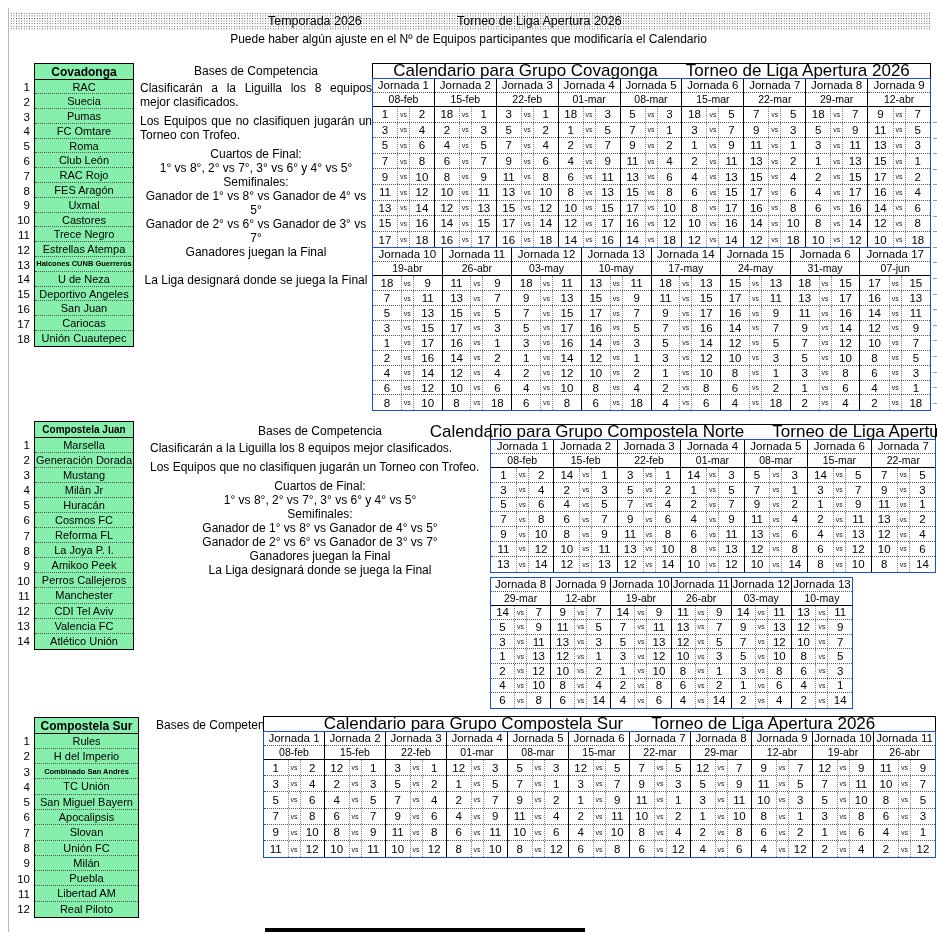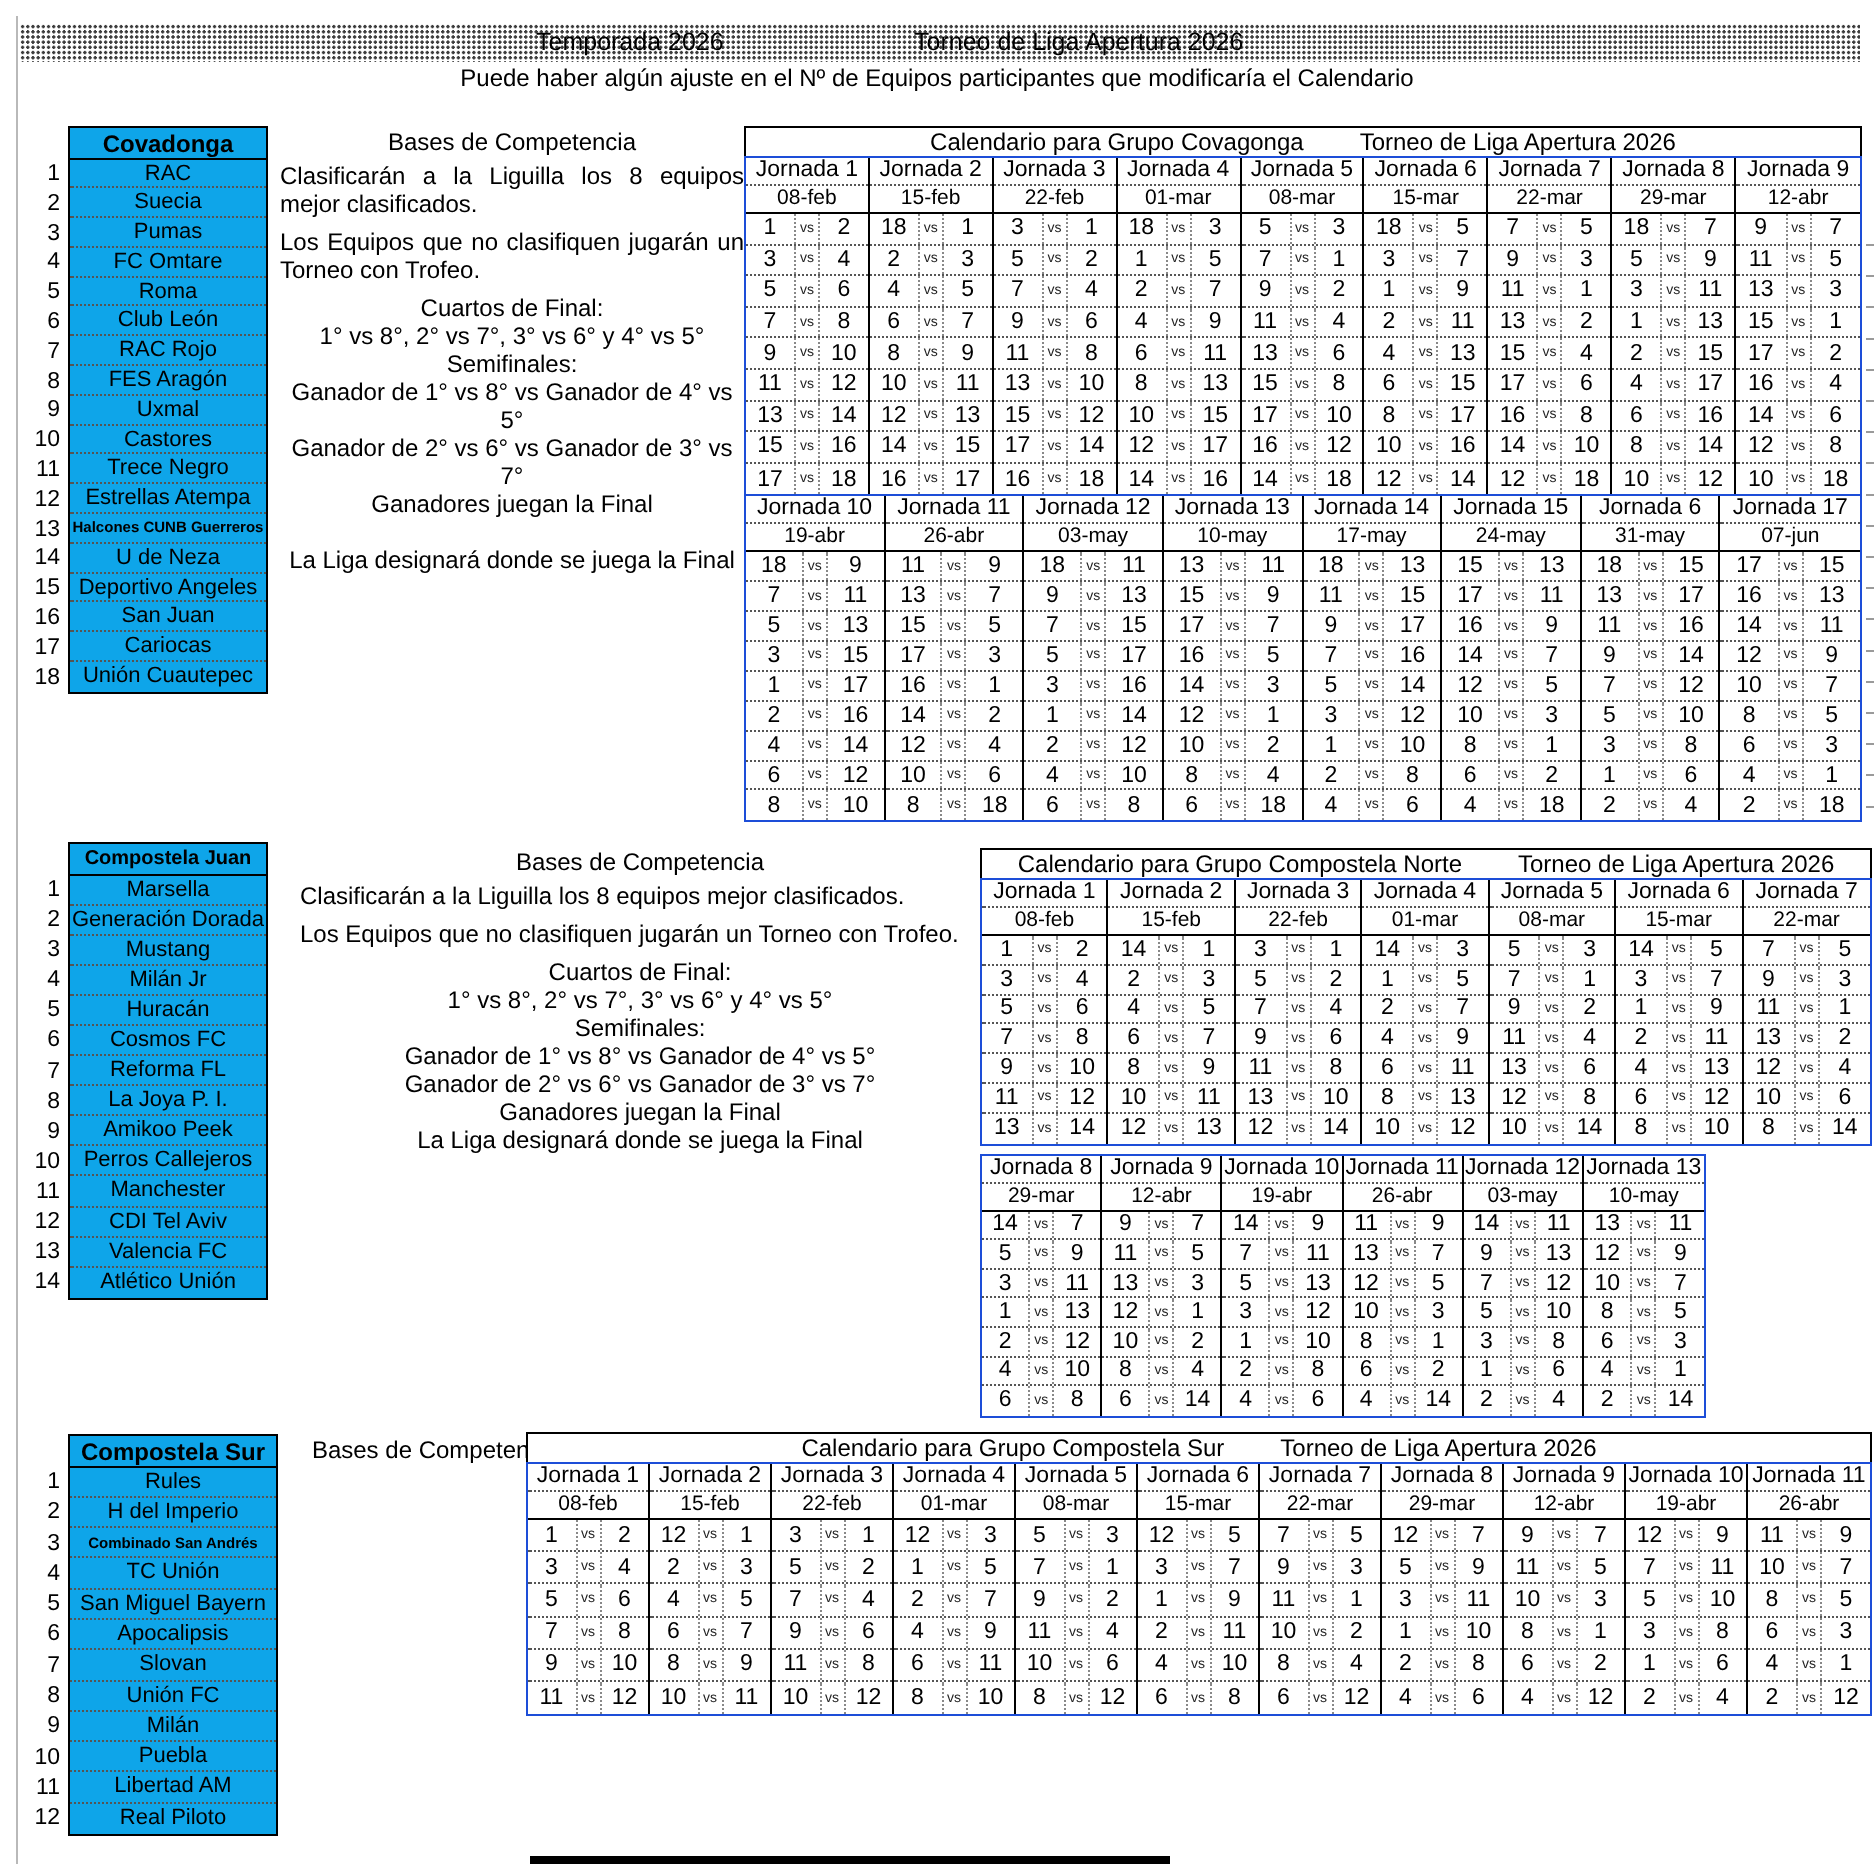--- a/index.html
+++ b/index.html
@@ -19,36 +19,36 @@
   }
   .ht { position:absolute; top:0; line-height:19px; font-weight:normal; font-size:12.5px; white-space:nowrap; }
   .ht.t1 { left:258px; }
   .ht.t2 { left:447px; }
   .note { position:absolute; left:0; top:32px; width:937px; text-align:center; font-size:12px; }
 
   
   .teamlist { position:absolute; display:flex; }
   .nums { width:20px; display:flex; flex-direction:column; align-items:flex-end; padding-right:4px; }
   .tnum { font-size:11.5px; text-align:right; }
-  .tbl { border:1.5px solid #000; background:#0ea5e9; }
+  .tbl { border:1.5px solid #000; background:#86efac; }
   .thead { text-align:center; font-weight:bold; border-bottom:1px solid #000; overflow:hidden; white-space:nowrap; }
   .tname { text-align:center; font-size:11px; border-bottom:1px dotted #555; overflow:hidden; white-space:nowrap; padding:0 1px; }
   .tname:last-child { border-bottom:none; }
   .tname.small { font-size:7.5px; font-weight:bold; letter-spacing:0; }
 
   
   .bases { position:absolute; font-size:12px; line-height:1.17; }
   .bases .bases-title { text-align:center; margin-bottom:3px; }
   .bases p.just { text-align:justify; margin:0 0 5px 0; }
   .bases .cent { text-align:center; min-height:14px; }
 
   
   .calendar { position:absolute; }
   .cal-title {
-    border:1px solid #000; height:16px; line-height:14px; font-size:12px;
+    border:1px solid #000; height:16px; line-height:14px; font-size:17px;
     display:flex; justify-content:center; gap:28px; background:#fff; white-space:nowrap;
   }
   .band { display:grid; border:1px solid #1d4ed8; margin-top:-1px; background:#fff; }
   .jcol { border-right:1px solid #000; min-width:0; }
   .jcol:last-child { border-right:none; }
   .jlabel { height:14px; line-height:13px; text-align:center; font-size:11.5px; border-bottom:1px dotted #555; white-space:nowrap; overflow:hidden; }
   .jdate  { height:14px; line-height:13px; text-align:center; font-size:10.5px; border-bottom:1px solid #000; white-space:nowrap; }
   .match  { display:flex; align-items:stretch; height:var(--rh); border-bottom:1px dotted #555; }
   .match:last-child { border-bottom:none; }
   .m-home, .m-away { flex:1; text-align:center; font-size:11.5px; display:flex; align-items:center; justify-content:center; min-width:0; }

